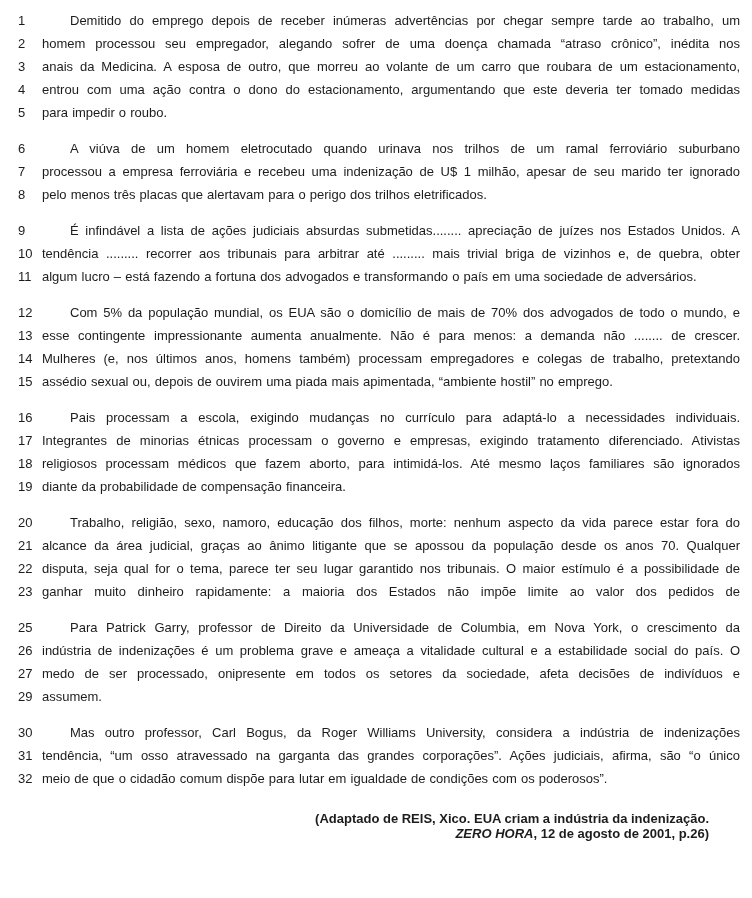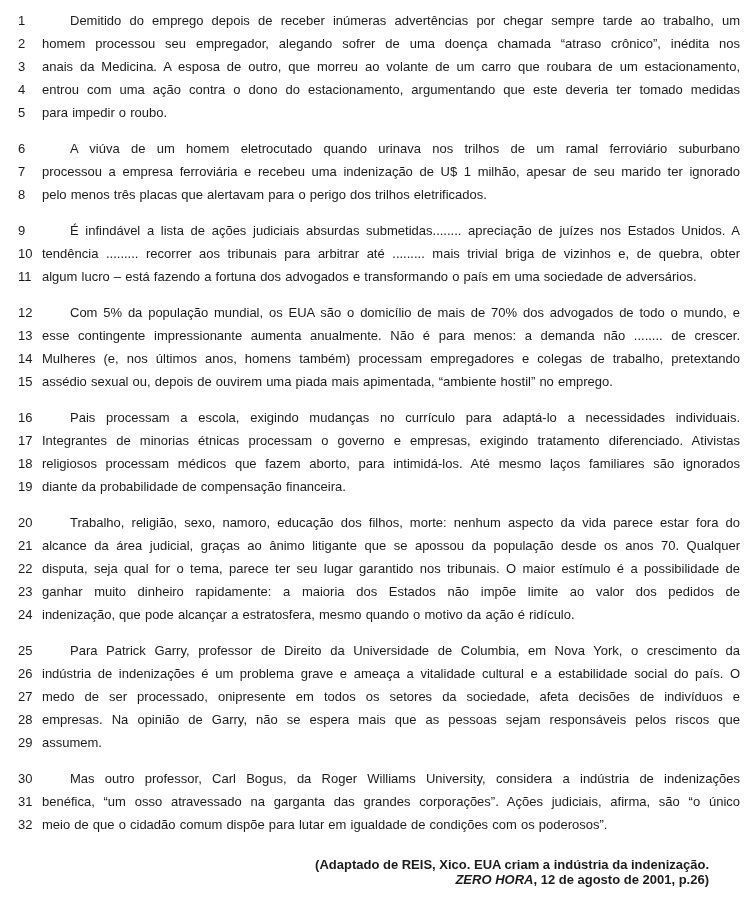--- a/index.html
+++ b/index.html
@@ -170,55 +170,47 @@
       <span class="ltext">alcance da área judicial, graças ao ânimo litigante que se apossou da população desde os anos 70. Qualquer</span>
     </div>
         <div class="line">
       <span class="lnum">22</span>
       <span class="ltext">disputa, seja qual for o tema, parece ter seu lugar garantido nos tribunais. O maior estímulo é a possibilidade de</span>
     </div>
         <div class="line">
       <span class="lnum">23</span>
       <span class="ltext">ganhar muito dinheiro rapidamente: a maioria dos Estados não impõe limite ao valor dos pedidos de</span>
     </div>
-        <div class="line par-last">
-      <span class="lnum">24</span>
-      <span class="ltext">indenização, que pode alcançar a estratosfera, mesmo quando o motivo da ação é ridículo.</span>
-    </div>
       </div>
       <div class="para">
         <div class="line first">
       <span class="lnum">25</span>
       <span class="ltext">Para Patrick Garry, professor de Direito da Universidade de Columbia, em Nova York, o crescimento da</span>
     </div>
         <div class="line">
       <span class="lnum">26</span>
       <span class="ltext">indústria de indenizações é um problema grave e ameaça a vitalidade cultural e a estabilidade social do país. O</span>
     </div>
         <div class="line">
       <span class="lnum">27</span>
       <span class="ltext">medo de ser processado, onipresente em todos os setores da sociedade, afeta decisões de indivíduos e</span>
     </div>
-        <div class="line">
-      <span class="lnum">28</span>
-      <span class="ltext">empresas. Na opinião de Garry, não se espera mais que as pessoas sejam responsáveis pelos riscos que</span>
-    </div>
         <div class="line par-last">
       <span class="lnum">29</span>
       <span class="ltext">assumem.</span>
     </div>
       </div>
       <div class="para">
         <div class="line first">
       <span class="lnum">30</span>
       <span class="ltext">Mas outro professor, Carl Bogus, da Roger Williams University, considera a indústria de indenizações</span>
     </div>
         <div class="line">
       <span class="lnum">31</span>
-      <span class="ltext">benéfica, “um osso atravessado na garganta das grandes corporações”. Ações judiciais, afirma, são “o único</span>
+      <span class="ltext">tendência, “um osso atravessado na garganta das grandes corporações”. Ações judiciais, afirma, são “o único</span>
     </div>
         <div class="line par-last">
       <span class="lnum">32</span>
       <span class="ltext">meio de que o cidadão comum dispõe para lutar em igualdade de condições com os poderosos”.</span>
     </div>
       </div>
     </div>
 
   <div class="citation">
     <div>(Adaptado de REIS, Xico. EUA criam a indústria da indenização.</div>

